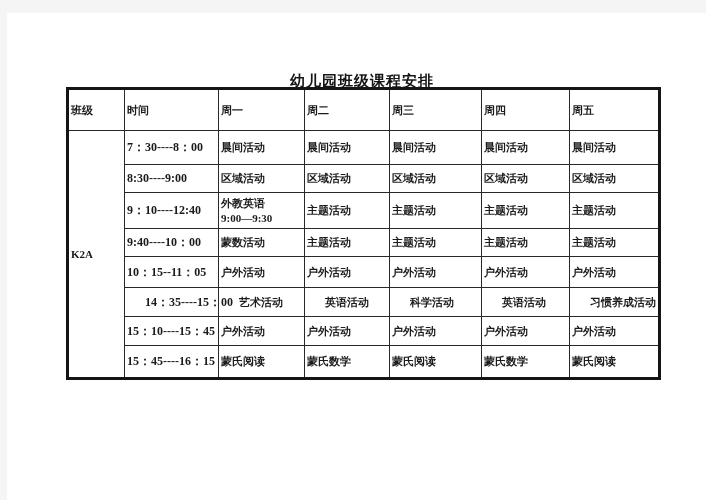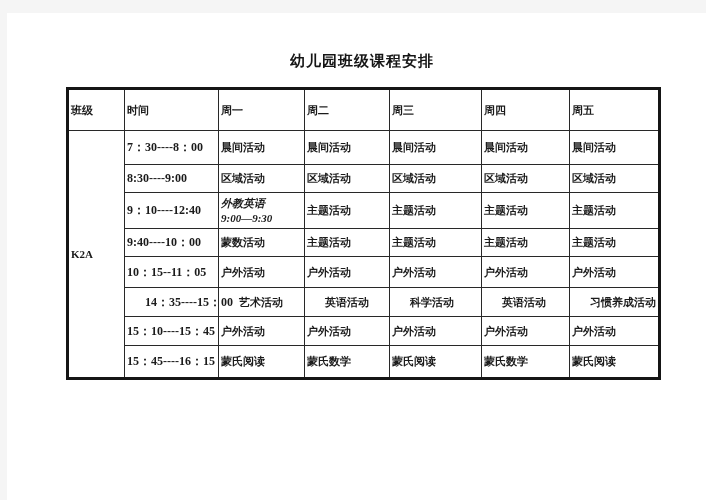--- a/index.html
+++ b/index.html
@@ -9,21 +9,21 @@
     font-family:"Liberation Serif","DejaVu Serif",serif;
     color:#1a1a1a;
   }
   .margin-strip-top{
     position:absolute;top:0;left:0;width:706px;height:13px;background:#f5f5f5;
   }
   .margin-strip-left{
     position:absolute;top:13px;left:0;width:7px;height:487px;background:#f5f5f5;
   }
   .doc-title{
-    position:absolute;top:52px;left:66px;width:592px;
+    position:absolute;top:72px;left:66px;width:592px;
     text-align:center;font-size:15px;font-weight:bold;
     letter-spacing:1px;color:#151515;
   }
   table.schedule{
     position:absolute;top:87px;left:66px;width:592px;
     border-collapse:collapse;table-layout:fixed;
     border:3px solid #151515;
     background:#ffffff;
   }
   table.schedule th, table.schedule td{
@@ -32,21 +32,21 @@
     padding:0 2px;color:#1b1b1b;
   }
   table.schedule thead th{
     height:40px;font-size:11px;font-weight:bold;
   }
   td.time-cell{
     font-size:12px;font-weight:bold;white-space:nowrap;
   }
   td.activity-cell{font-size:11px;font-weight:bold;}
   td.activity-cell.bold{font-weight:bold;}
-  td.activity-cell div{line-height:1.35;font-style:italic;}
+  td.activity-cell div{line-height:1.35;}
   td.class-cell{font-size:11px;font-weight:bold;}
   tbody tr:nth-child(1) td{height:33px;}
   tbody tr:nth-child(2) td{height:27px;}
   tbody tr:nth-child(3) td{height:35px;}
   tbody tr:nth-child(4) td{height:27px;}
   tbody tr:nth-child(5) td{height:30px;}
   tbody tr:nth-child(6) td{height:28px;padding-left:20px;}
   tbody tr:nth-child(7) td{height:28px;margin-left:40px;}
   tbody tr:nth-child(8) td{height:31px;}
 </style>

